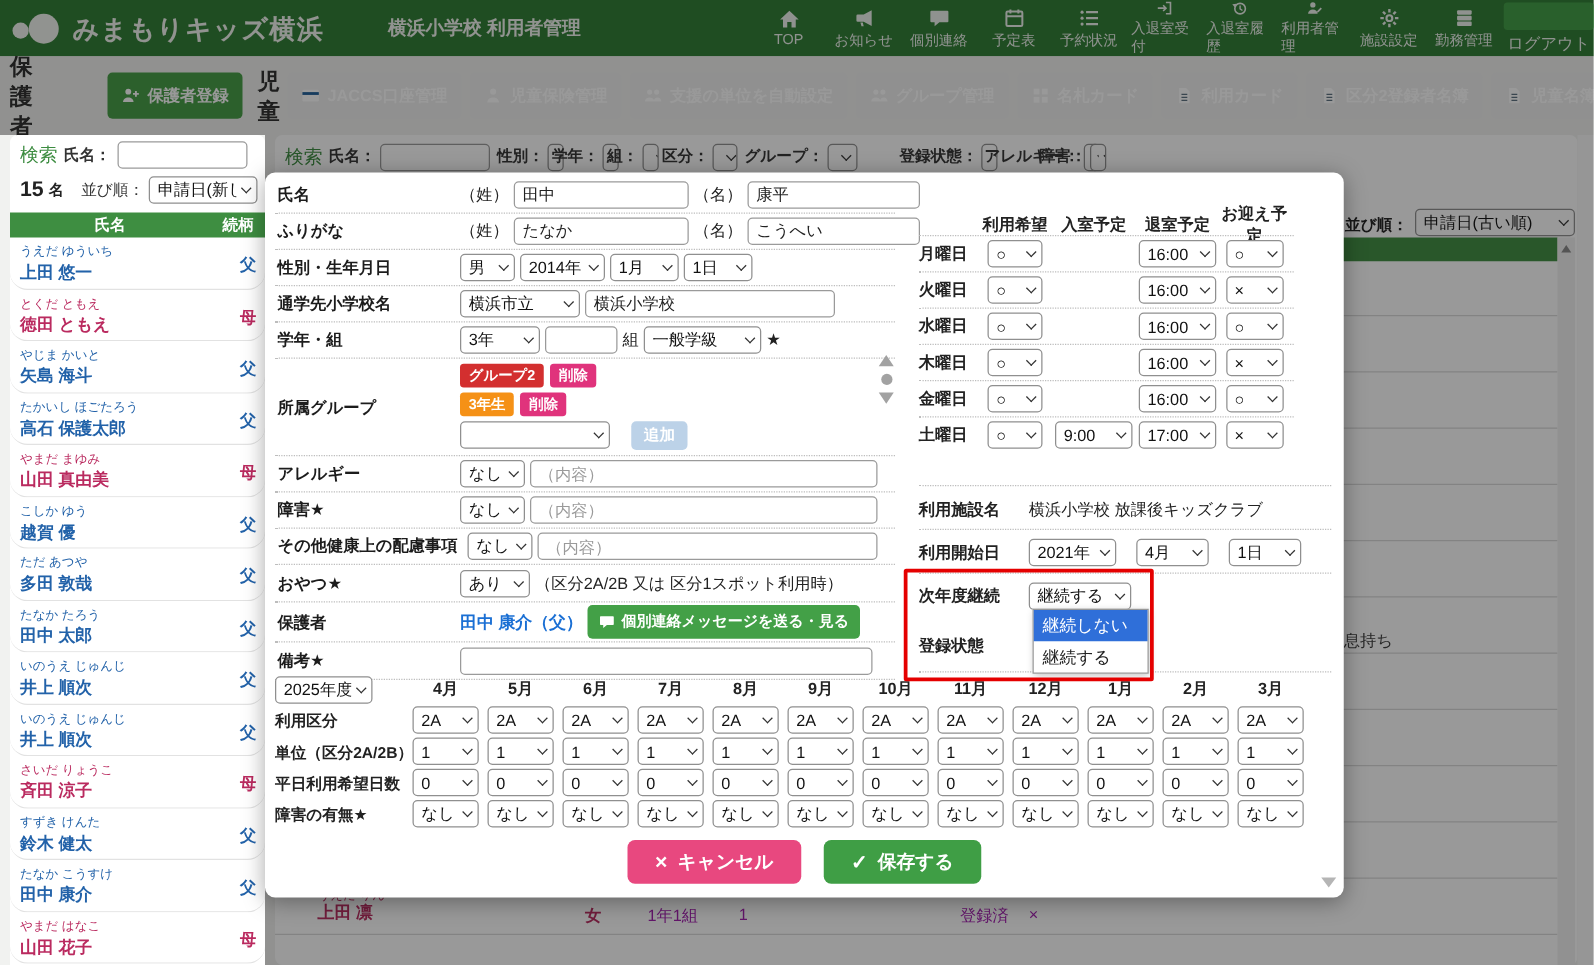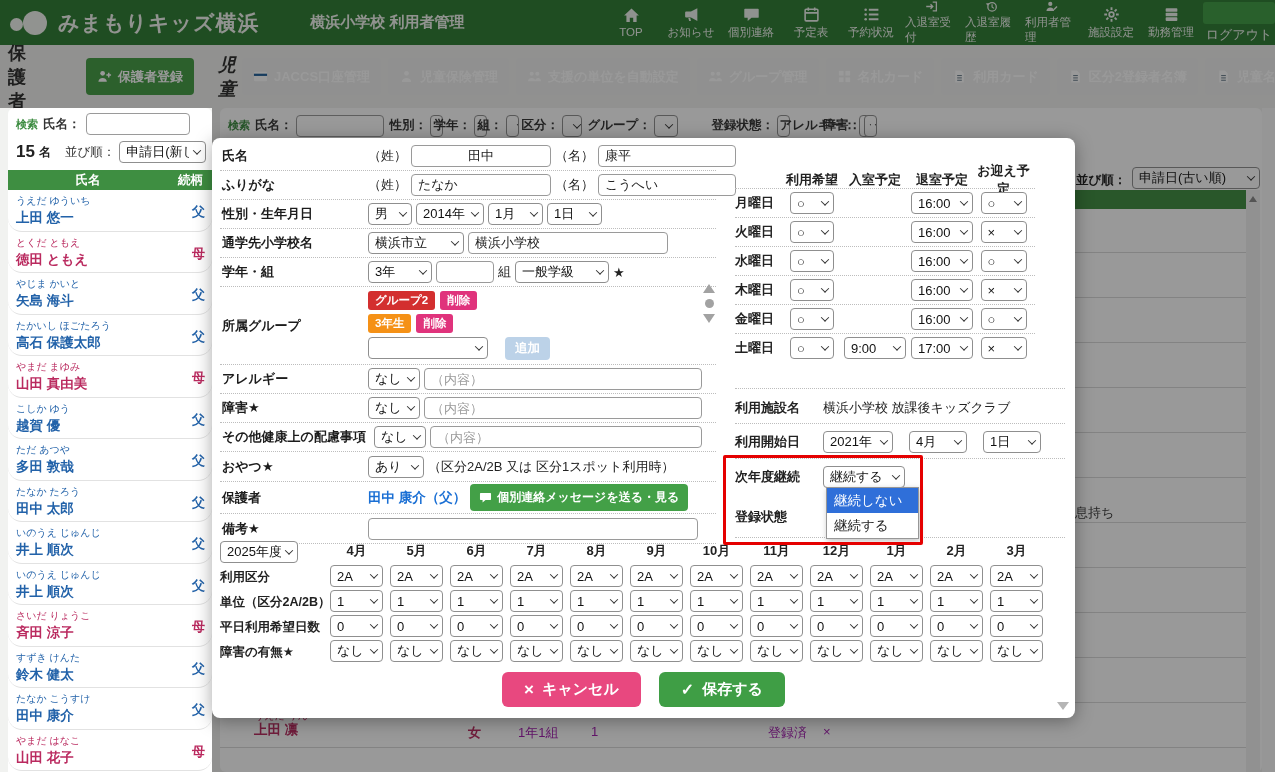--- a/index.html
+++ b/index.html
@@ -38,21 +38,21 @@
   .sec-head { font-size:18px; font-weight:bold; color:#2b2b2b; }
   .btn { display:inline-flex; align-items:center; gap:6px; color:#fff; font-weight:bold; font-size:13px;
          border-radius:4px; padding:0 11px; height:37px; border:none; cursor:pointer; white-space:nowrap; }
   .btn svg { width:15px; height:15px; flex:none; }
   .btn.green { background:#449d44; }
 
   
   .gpanel { position:absolute; left:8px; top:108px; width:204px; height:664px; background:#fff;
             border-radius:6px 6px 0 0; overflow:hidden; }
   .gsearch { display:flex; align-items:center; gap:5px; padding:5px 6px 3px 8px; }
-  .search-lbl { color:#3c8c40; font-weight:bold; font-size:11px; }
+  .search-lbl { color:#3c8c40; font-weight:normal; font-size:15px; }
   .small-lbl { font-size:12.5px; font-weight:bold; color:#333; white-space:nowrap; }
   .gcount { display:flex; align-items:center; padding:3px 6px 3px 8px; gap:4px; }
   .count-num { font-size:17px; font-weight:bold; }
   .count-suffix { font-size:12px; font-weight:bold; }
   .ghead { position:relative; background:#3e8e41; color:#fff; height:20px; font-size:12.5px; font-weight:bold;
            margin-top:4px; line-height:20px; }
   .ghead .hname { position:absolute; left:0; width:160px; text-align:center; }
   .ghead .hrel { position:absolute; right:-6px; width:40px; }
   .prow { height:41.5px; border-bottom:1px solid #e2e2e2; position:relative; padding:4px 6px 0 8px; cursor:pointer;border-radius:14px; }
   .prow .kana { font-size:10px; display:block; }
@@ -241,21 +241,21 @@
 <div class="toolbar">
   <span class="sec-head" style="margin-left:8px;">保護者</span>
   <button class="btn green" style="margin-left:60px;">
     <svg viewBox="0 0 16 16">
         <circle cx="6" cy="4.6" r="2.5" fill="#fff"></circle>
         <path d="M1.5 13.5c0-2.5 2-4 4.5-4s4.5 1.5 4.5 4z" fill="#fff"></path>
         <path d="M12.5 4v5M10 6.5h5" stroke="#fff" stroke-width="1.6"></path>
       </svg>
     <span>保護者登録</span>
   </button>
-  <span class="sec-head" style="margin-left:24px;font-style:italic;">児童</span>
+  <span class="sec-head" style="margin-left:12px;">児童</span>
   <div style="display:flex;gap:7px;margin-left:6px;">
     <button class="btn">
       <svg viewBox="0 0 16 16">
           <rect x="1" y="3" width="14" height="10" rx="1" fill="#fff"></rect>
           <rect x="1" y="5" width="14" height="2.4" fill="#1f5f99"></rect>
         </svg>
       <span>JACCS口座管理</span>
     </button>
     <button class="btn">
       <svg viewBox="0 0 16 16">
@@ -522,21 +522,21 @@
 <div class="dim" id="dim-top"></div>
 <div class="dim" id="dim-right"></div>
 
 <div class="modal">
 
   <div class="m-left">
     <div class="mrow h29">
       <span class="mlabel">氏名</span>
       <span class="mcont">
         <span class="ptxt">（姓）</span>
-        <input class="inp" style="width: 140px; text-align: center;" value="田中">
+        <input class="inp" style="width: 140px;" value="田中">
         <span class="ptxt">（名）</span>
         <input class="inp" style="width: 138px;" value="康平">
       </span>
     </div>
     <div class="mrow h29">
       <span class="mlabel">ふりがな</span>
       <span class="mcont">
         <span class="ptxt">（姓）</span>
         <input class="inp" style="width: 140px;" value="たなか">
         <span class="ptxt">（名）</span>

